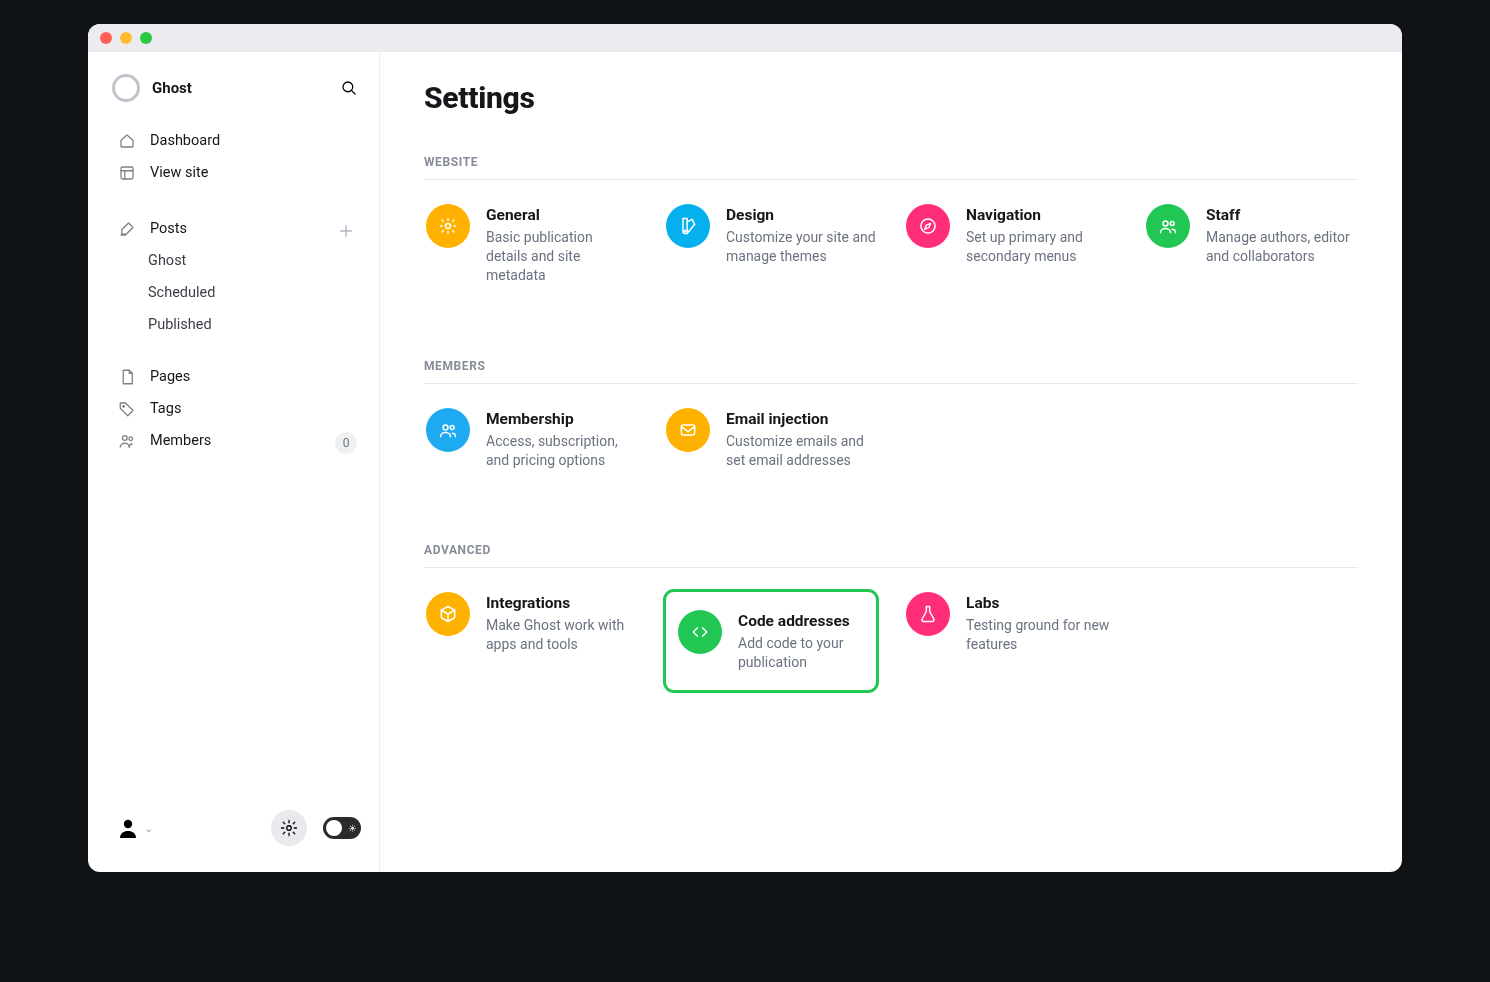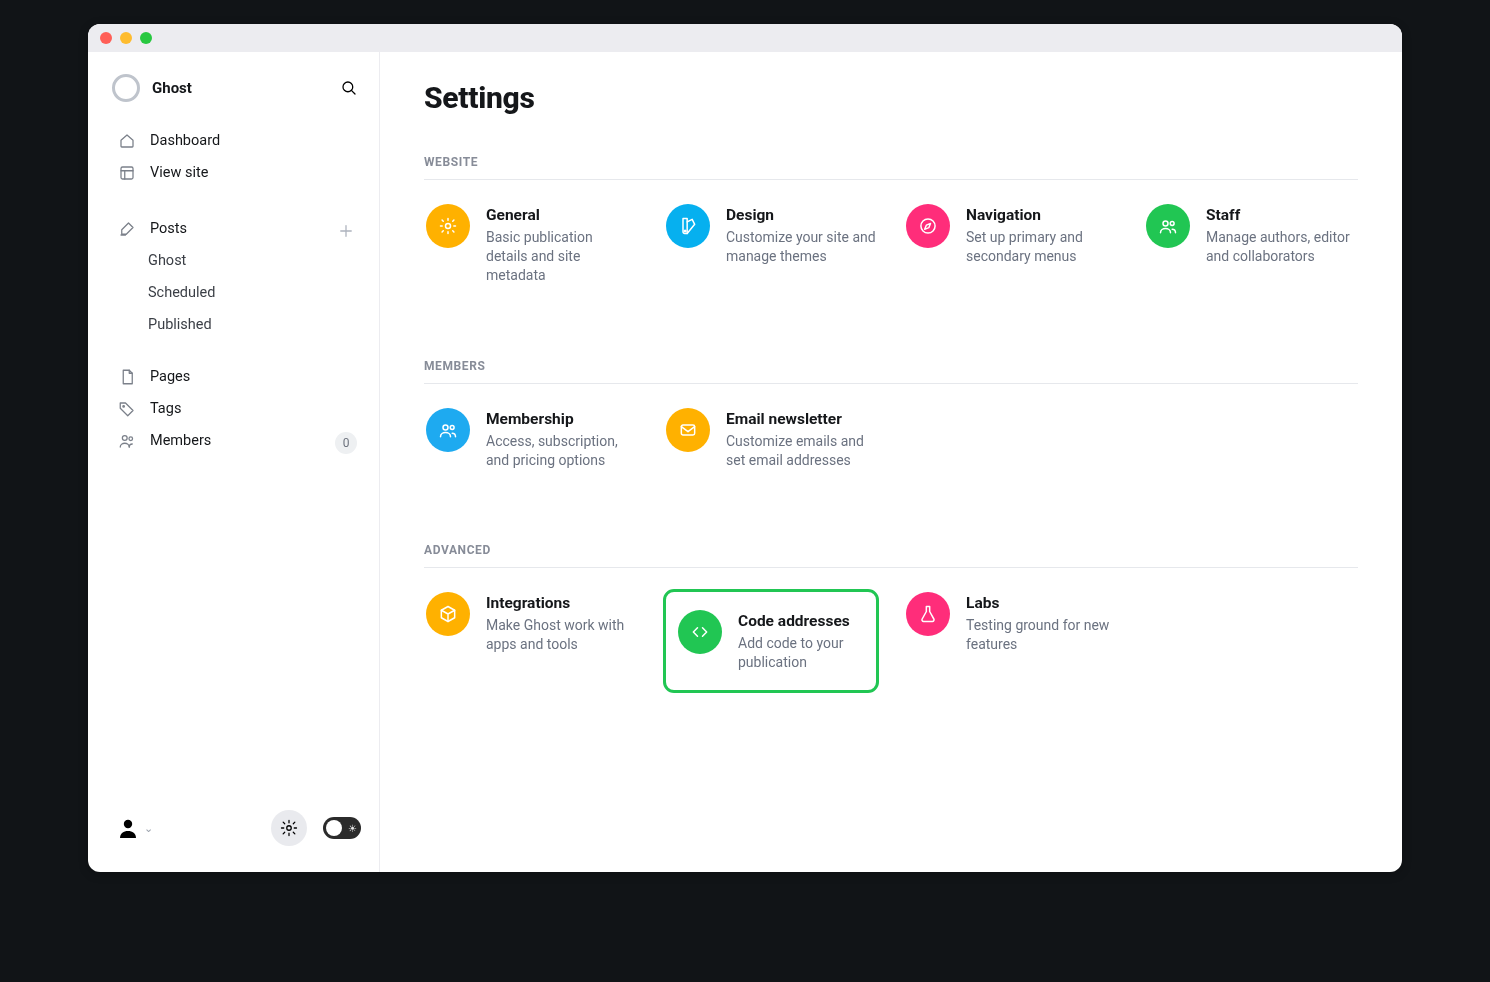--- a/index.html
+++ b/index.html
@@ -273,21 +273,21 @@
             </div>
           </a>
           <a class="card">
             <div class="iconcircle" style="background:#ffb100">
               <svg width="20" height="20" viewBox="0 0 24 24">
                   <rect class="strokeW" x="4" y="6" width="16" height="12" rx="2"></rect>
                   <path class="strokeW" d="M4 8l8 6 8-6"></path>
                 </svg>
             </div>
             <div class="card-body">
-              <div class="card-title">Email newsletter</div>
+              <div class="card-title">Email injection</div>
               <div class="card-desc">Customize emails and set email addresses</div>
             </div>
           </a>
         </div>
       </section>
 
       <section class="section" style="margin-bottom:20px">
         <div class="section-label">ADVANCED</div>
         <div class="section-hr"></div>
         <div class="grid">

